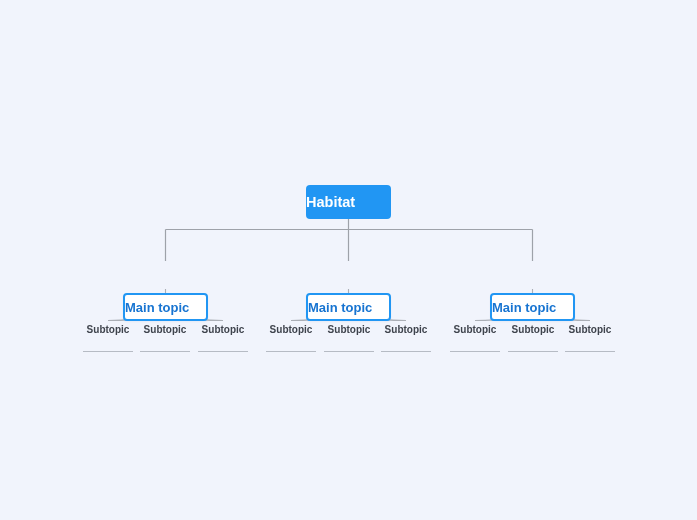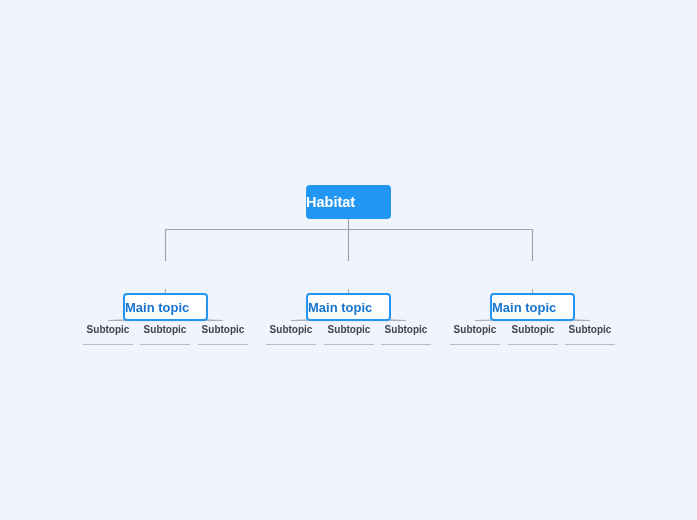--- a/index.html
+++ b/index.html
@@ -56,21 +56,21 @@
   .subtopic {
     position: absolute;
     top: 323px;
     width: 50px;
     box-sizing: border-box;
     text-align: center;
     font-size: 10px;
     font-weight: 600;
     line-height: 13px;
     color: #3F444D;
-    padding-bottom: 8px;
+    padding-bottom: 15px;
     border-bottom: 1px solid #B6BBC4;
     cursor: pointer;
   }
 </style>
 </head>
 <body>
 
 <div class="canvas">
 
   <svg class="connectors" width="697" height="520" viewBox="0 0 697 520" fill="none">

